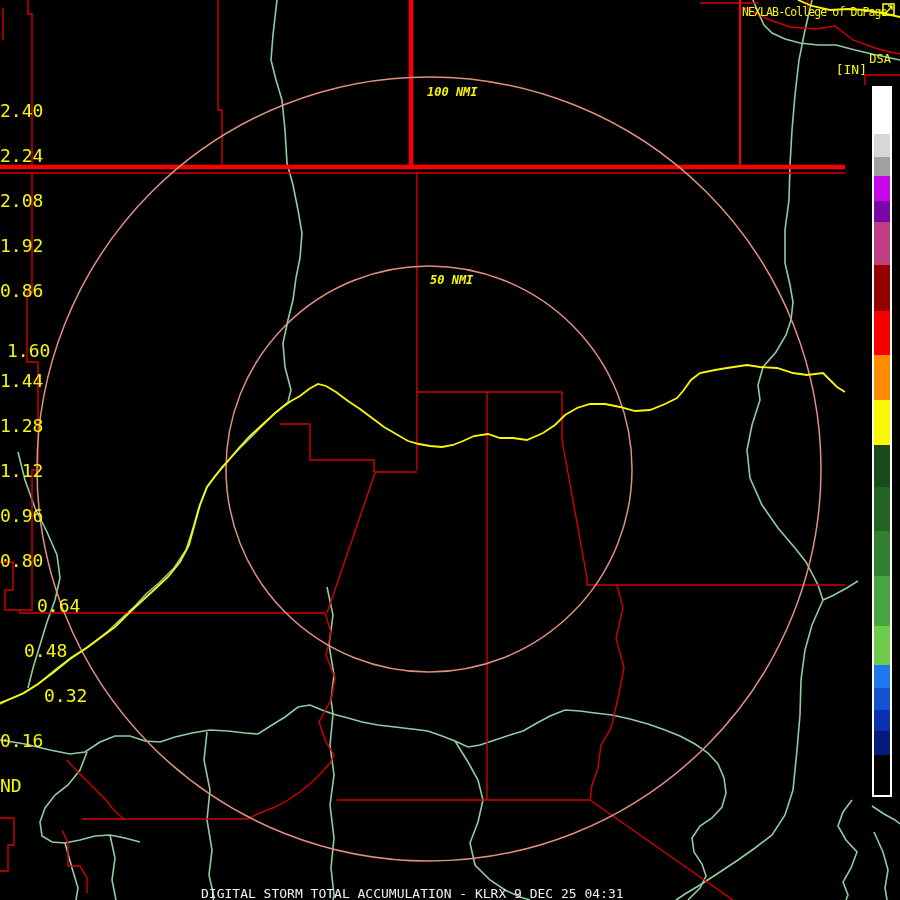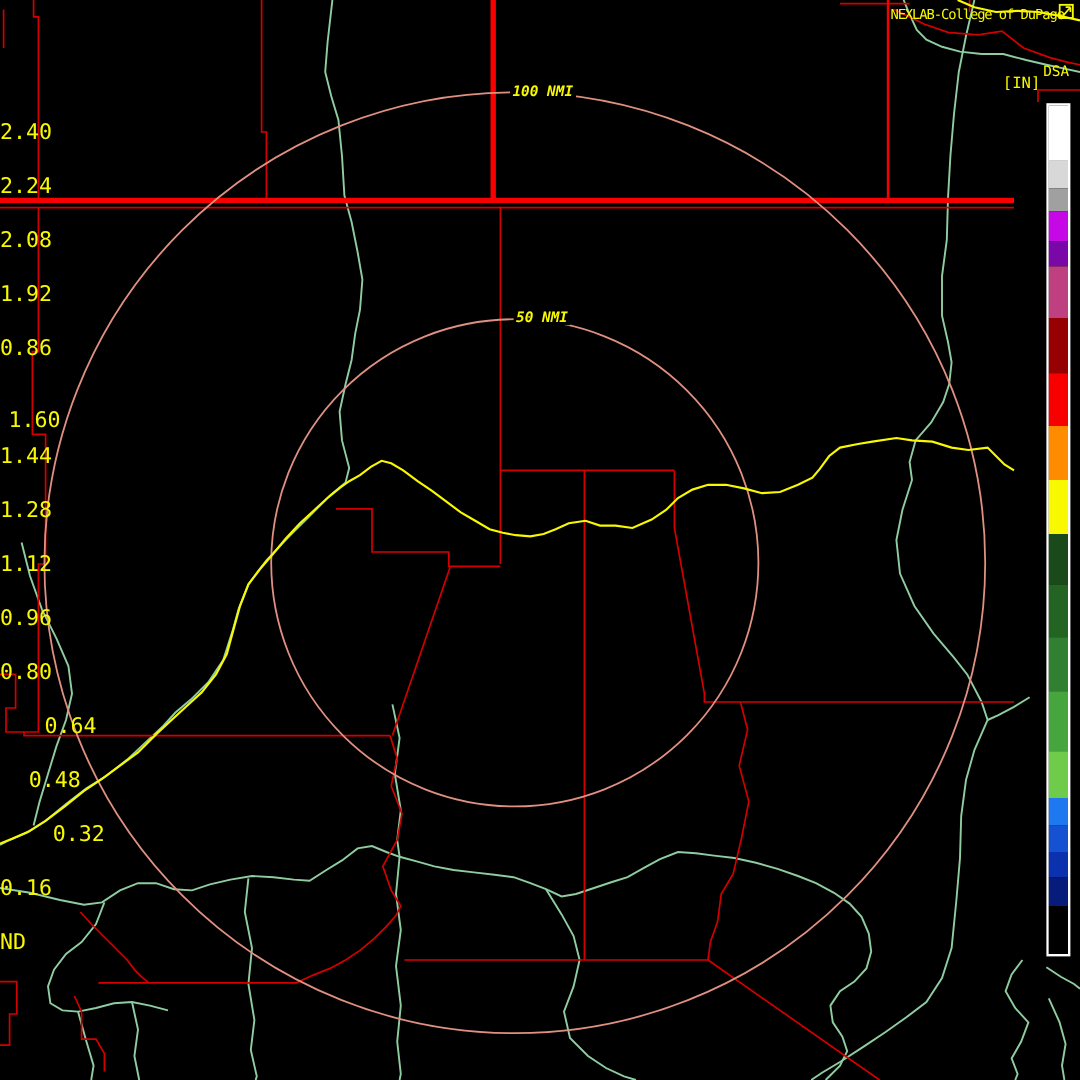--- a/index.html
+++ b/index.html
@@ -6,21 +6,21 @@
   #screen{position:relative;width:900px;height:900px;background:var(--bg,#000);overflow:hidden;
           font-family:"DejaVu Sans Mono","Liberation Mono",monospace;}
   #mapsvg{position:absolute;left:0;top:0;z-index:1;}
   .county{fill:none;stroke:var(--county,#d40000);stroke-width:1.4px;}
   .state{fill:none;stroke:var(--state,#f80000);stroke-width:4.5px;}
   .statethin{fill:none;stroke:var(--state,#f80000);stroke-width:2px;}
   .river{fill:none;stroke:var(--river,#8fcca0);stroke-width:1.6px;}
   .bigriver{fill:none;stroke:var(--bigriver,#f8f800);stroke-width:1.8px;}
   .ring{fill:none;stroke:var(--ring,#e09080);stroke-width:1.5px;}
   .ringlabel{position:absolute;z-index:3;color:var(--scaletext,#f8f800);background:#000;
-             font:bold italic 12px "DejaVu Sans Mono","Liberation Mono",monospace;padding:0 2px;}
+             font:bold italic 12px "DejaVu Sans Mono","Liberation Mono",monospace;padding:0 2px;margin-top:16px;}
   #brand{position:absolute;z-index:4;left:742px;top:5px;color:var(--headertext,#f8f800);
          font-size:11.5px;letter-spacing:-0.9px;white-space:nowrap;}
   #logo{position:absolute;z-index:4;left:882px;top:3px;}
   #product-code{position:absolute;z-index:4;right:9px;top:52px;color:var(--scaletext,#f8f800);font-size:12px;}
   #units-label{position:absolute;z-index:4;right:33px;top:62px;color:var(--scaletext,#f8f800);font-size:13px;}
   #colorbar{position:absolute;z-index:2;left:872px;top:86px;width:16px;height:707px;
             border:2px solid var(--cbborder,#fff);background:#000;}
   #colorbar .seg{width:100%;}
   #ticks{position:absolute;z-index:3;left:0;top:0;}
   #ticks .tick{position:absolute;width:867px;text-align:left;color:var(--scaletext,#f8f800);
@@ -141,14 +141,15 @@
       <div class="tick" style="top: 464px;">1.12</div>
       <div class="tick" style="top: 509px;">0.96</div>
       <div class="tick" style="top: 554px;">0.80</div>
       <div class="tick" style="top: 599px; padding-left: 37px;">0.64</div>
       <div class="tick" style="top: 644px; padding-left: 24px;">0.48</div>
       <div class="tick" style="top: 689px; padding-left: 44px;">0.32</div>
       <div class="tick" style="top: 734px;">0.16</div>
       <div class="tick" style="top: 779px;">ND</div>
     </div>
 
+  <div id="footer-title">DIGITAL STORM TOTAL ACCUMULATION - KLRX 9 DEC 25 04:31</div>
 
 </div>
 
 </body></html>

